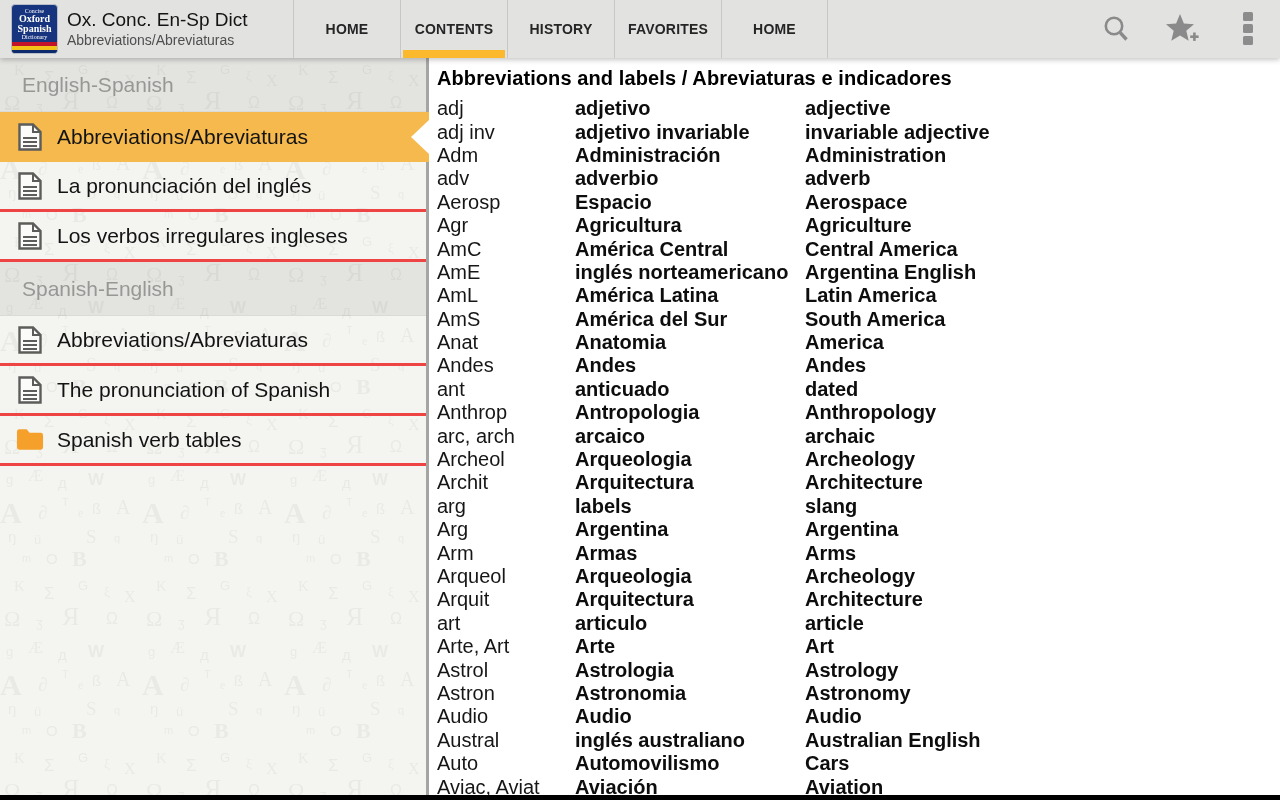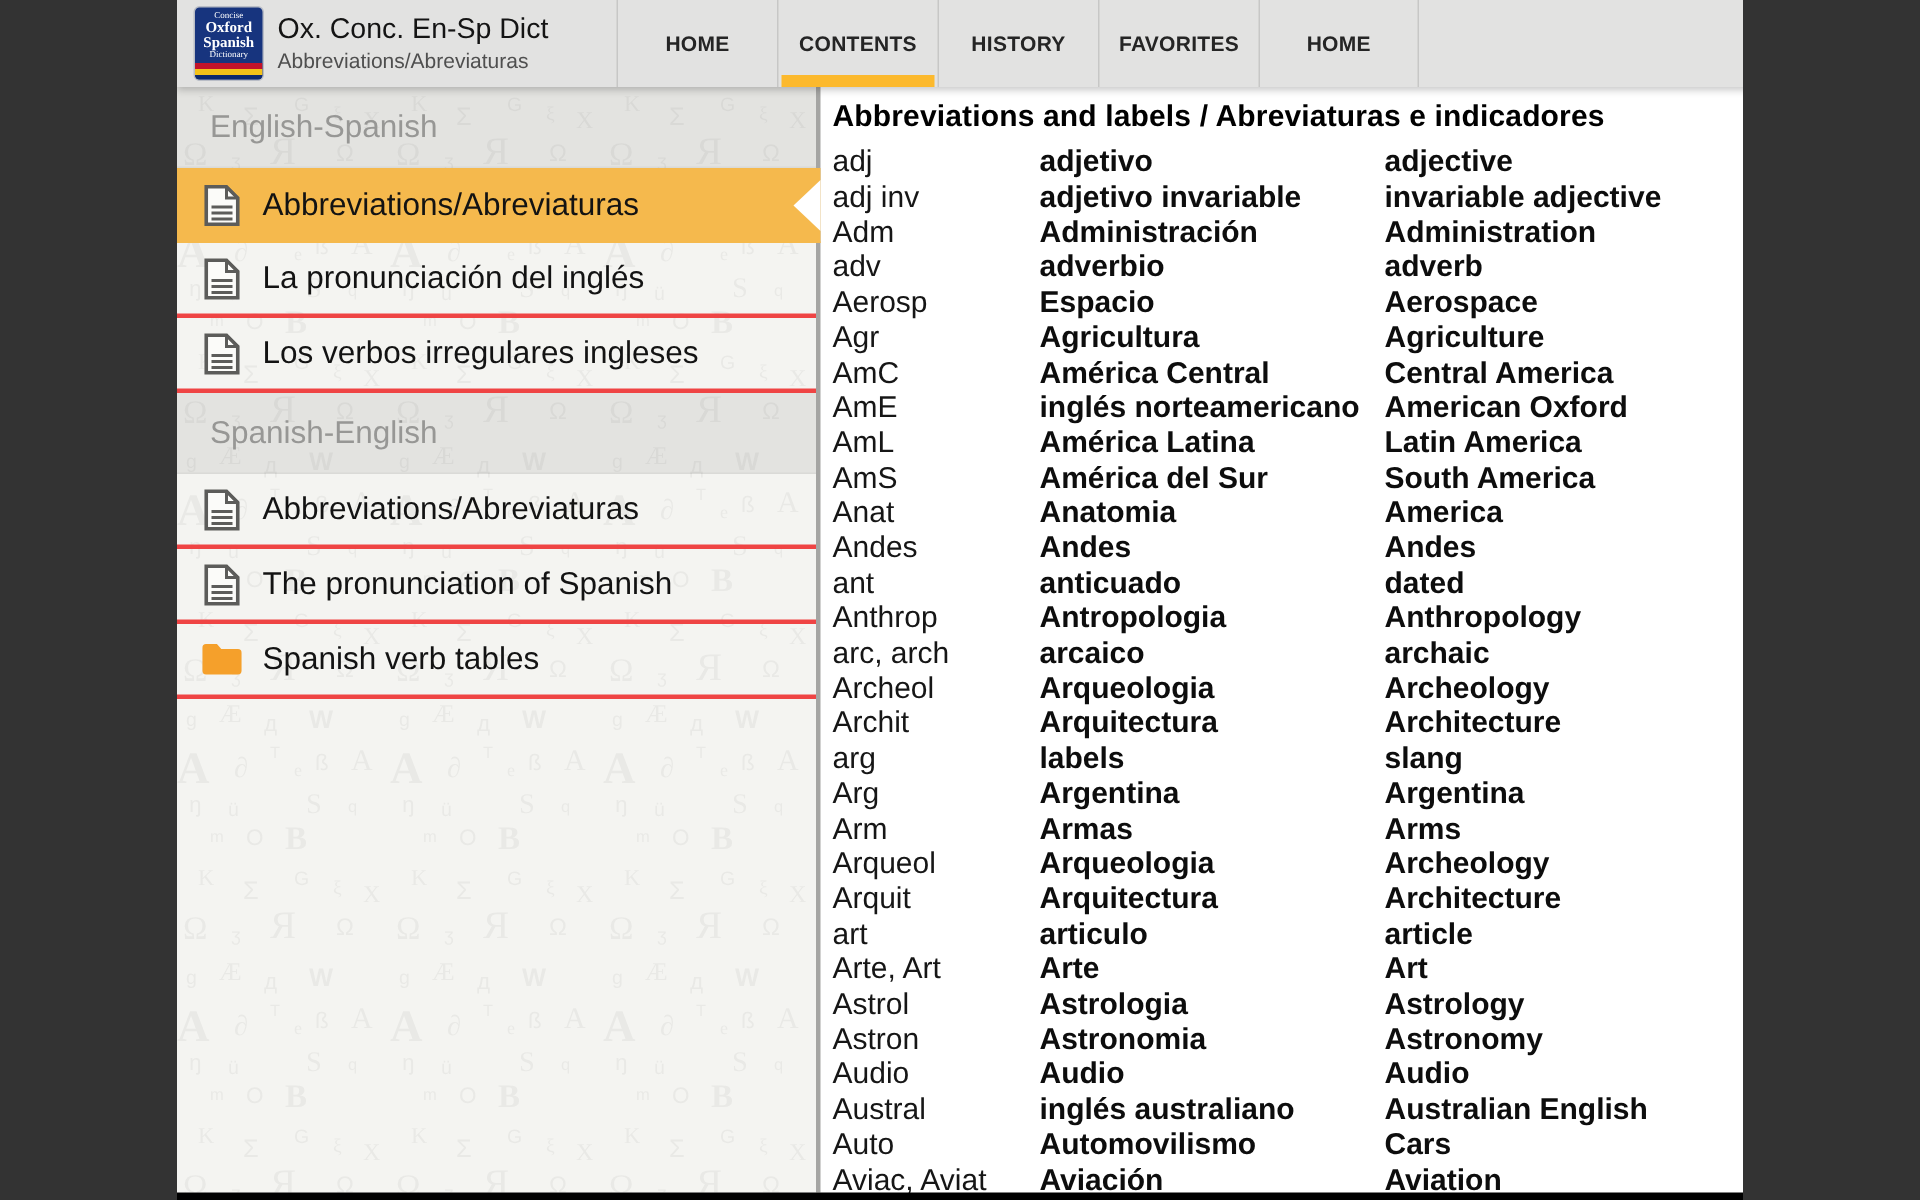--- a/index.html
+++ b/index.html
@@ -1,18 +1,18 @@
 <!DOCTYPE html>
 <html><head>
 <meta charset="utf-8">
 <style>
   * { margin:0; padding:0; box-sizing:border-box; }
   html,body { background:#333; }
   body { font-family:"Liberation Sans", sans-serif; }
-  .screen { position:relative; width:1044px; height:800px; overflow:hidden; background:#fff; margin:0 auto; }
+  .screen { position:relative; width:1280px; height:800px; overflow:hidden; background:#fff; margin:0 auto; }
 
   
   .actionbar { position:absolute; top:0; left:0; width:1280px; height:58px;
     background:#e2e2e1; display:flex; align-items:center; z-index:6;
     box-shadow:0 2px 5px rgba(0,0,0,0.22); }
   .app-icon { width:47px; height:50px; margin-left:11px; border-radius:4px; overflow:hidden;
     background:#17347e; display:flex; flex-direction:column; align-items:center;
     border:1px solid #b9bdc6; flex-shrink:0; }
   .app-icon .bk { font-family:"Liberation Serif", serif; color:#fff; line-height:1.02; text-align:center; width:100%; }
   .bk1 { font-size:6px; margin-top:3px; }
@@ -567,21 +567,21 @@
           <span class="c3">Agriculture</span>
         </div>
         <div class="dict-row">
           <span class="c1">AmC</span>
           <span class="c2">América Central</span>
           <span class="c3">Central America</span>
         </div>
         <div class="dict-row">
           <span class="c1">AmE</span>
           <span class="c2">inglés norteamericano</span>
-          <span class="c3">American Oxford</span>
+          <span class="c3">Argentina English</span>
         </div>
         <div class="dict-row">
           <span class="c1">AmL</span>
           <span class="c2">América Latina</span>
           <span class="c3">Latin America</span>
         </div>
         <div class="dict-row">
           <span class="c1">AmS</span>
           <span class="c2">América del Sur</span>
           <span class="c3">South America</span>

